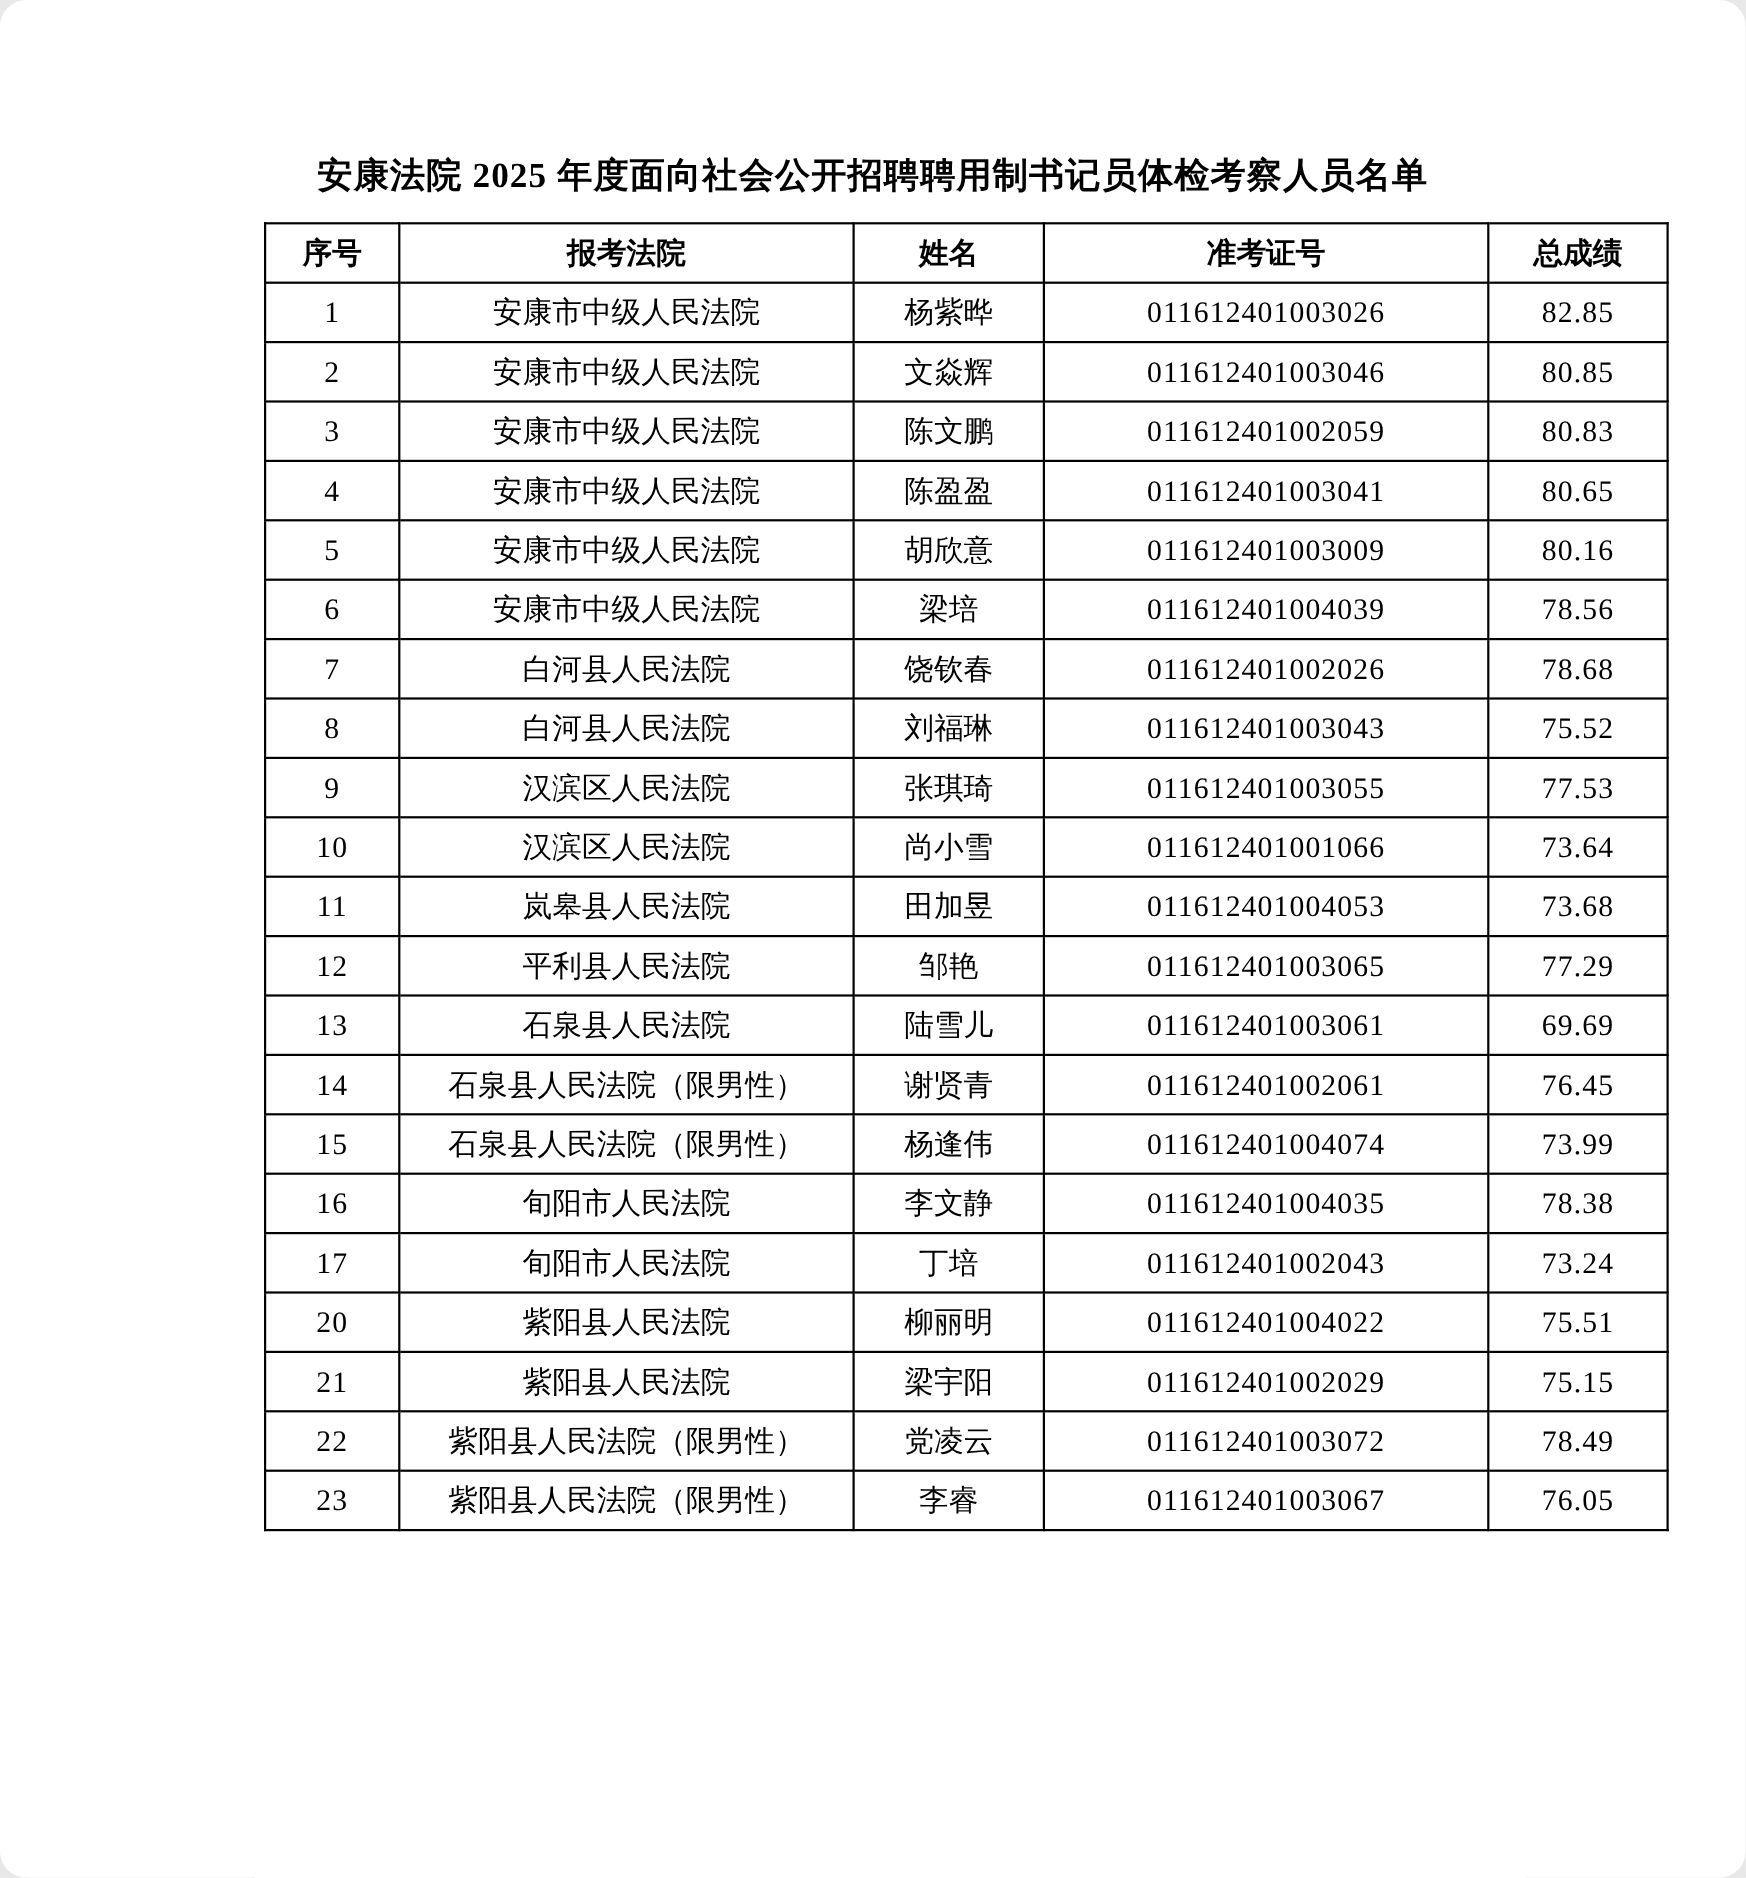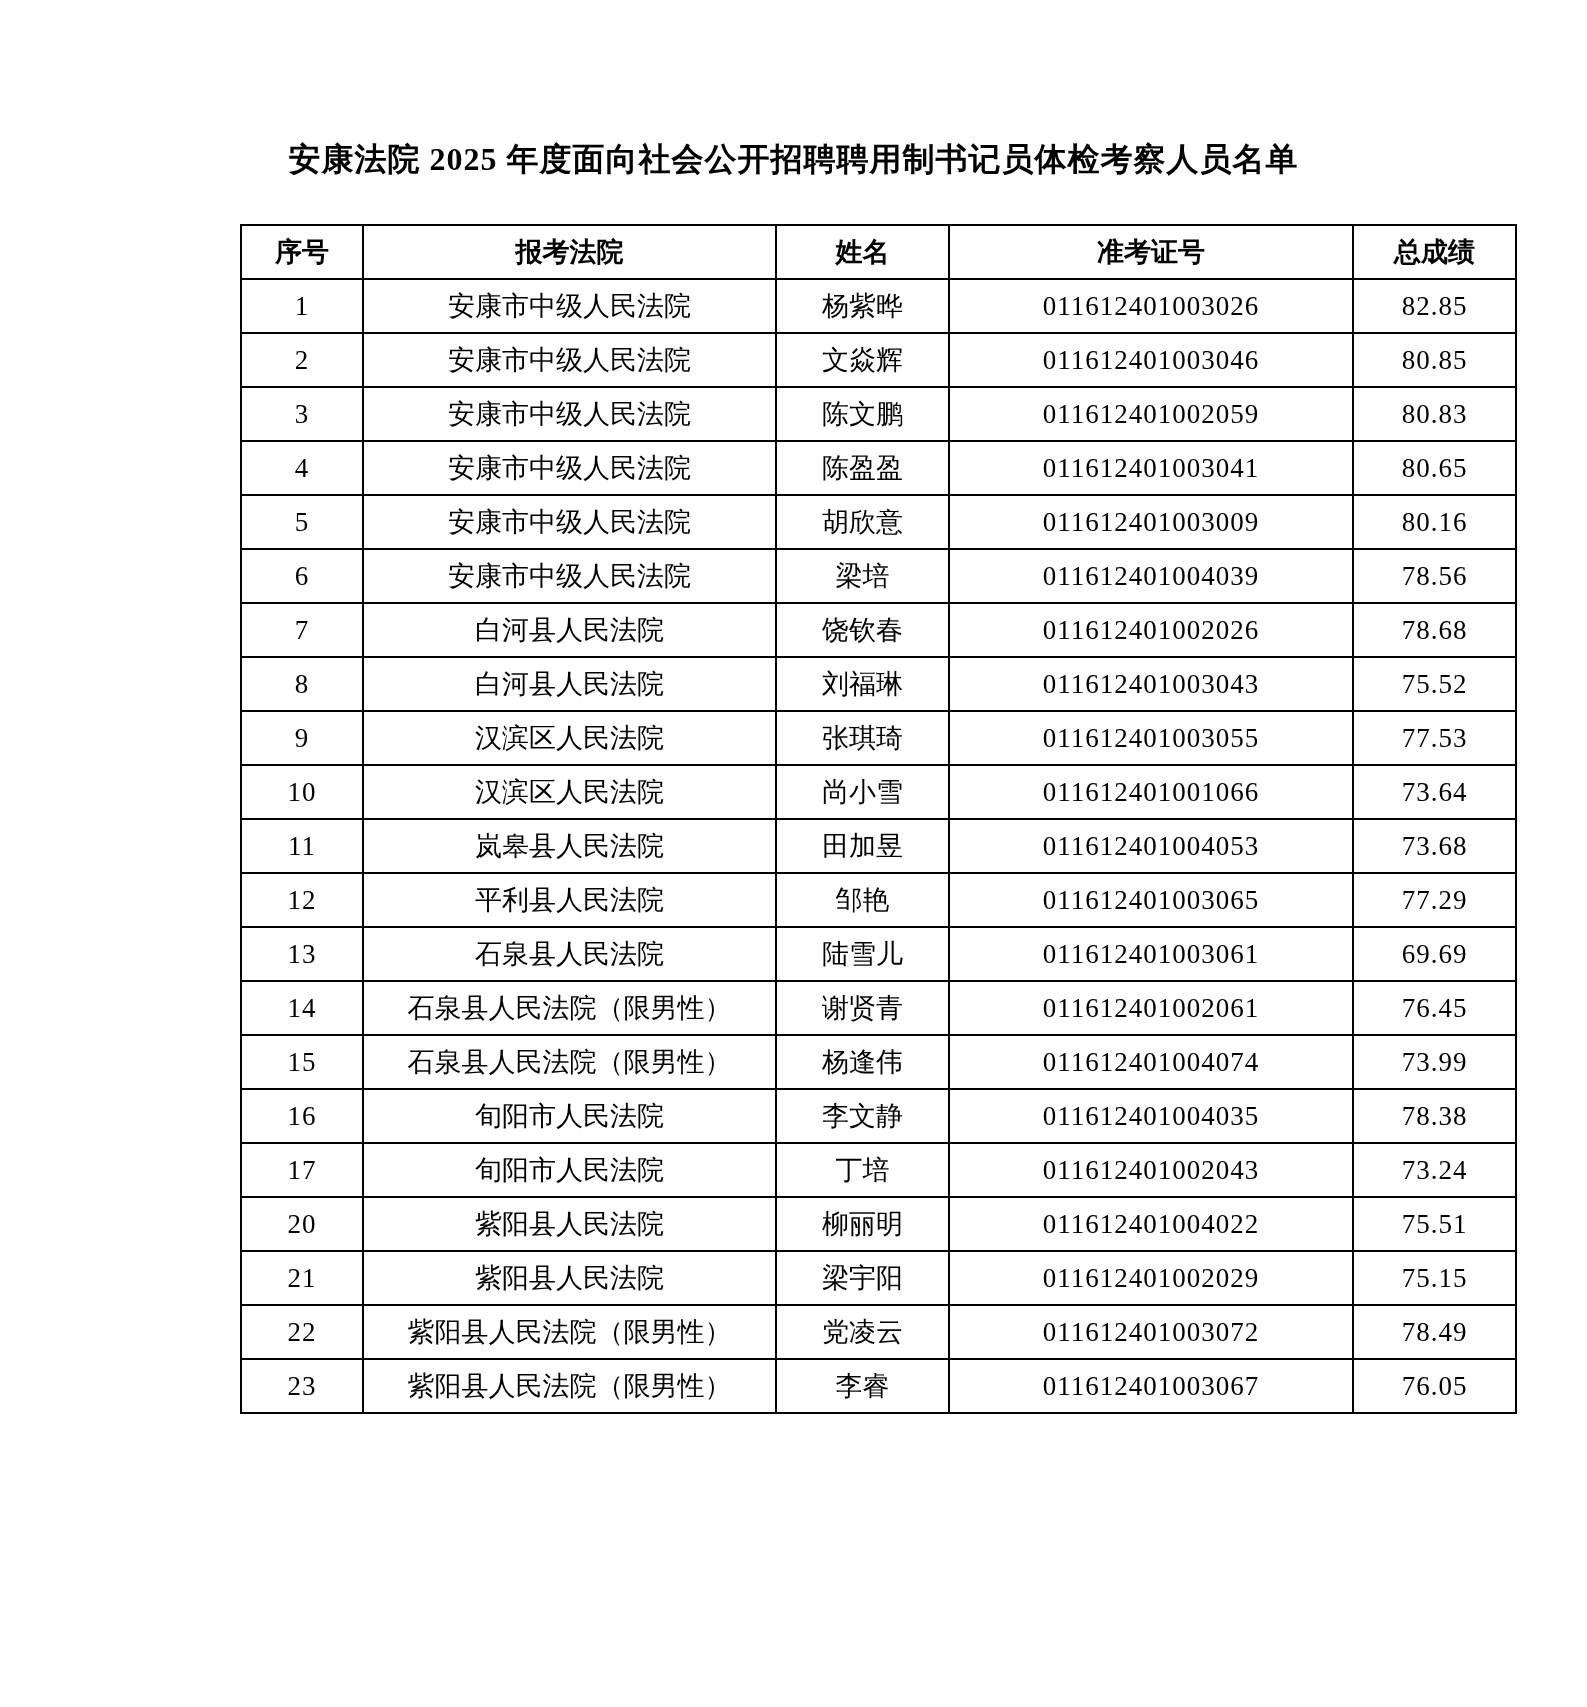--- a/index.html
+++ b/index.html
@@ -5,35 +5,36 @@
   html, body { margin: 0; padding: 0; background: #e8e8e8; }
   .page {
     position: relative;
     width: 1587px;
     height: 1707px;
     background: #ffffff;
     margin: 0 auto;
     font-family: "Liberation Serif", "DejaVu Serif", serif;
     color: #000000;
     overflow: hidden;
+    border-radius: 24px;
   }
   .doc-title {
     position: absolute;
     top: 138px;
     left: 0;
     width: 100%;
     margin: 0;
     text-align: center;
     font-size: 32px;
     font-weight: bold;
     letter-spacing: 1px;
   }
   table.roster {
     position: absolute;
-    top: 224px;
+    top: 202px;
     left: 240px;
     width: 1233px;
     border-collapse: collapse;
     table-layout: fixed;
   }
   table.roster th, table.roster td {
     border: 2px solid #000000;
     text-align: center;
     vertical-align: middle;
     height: 52px;

